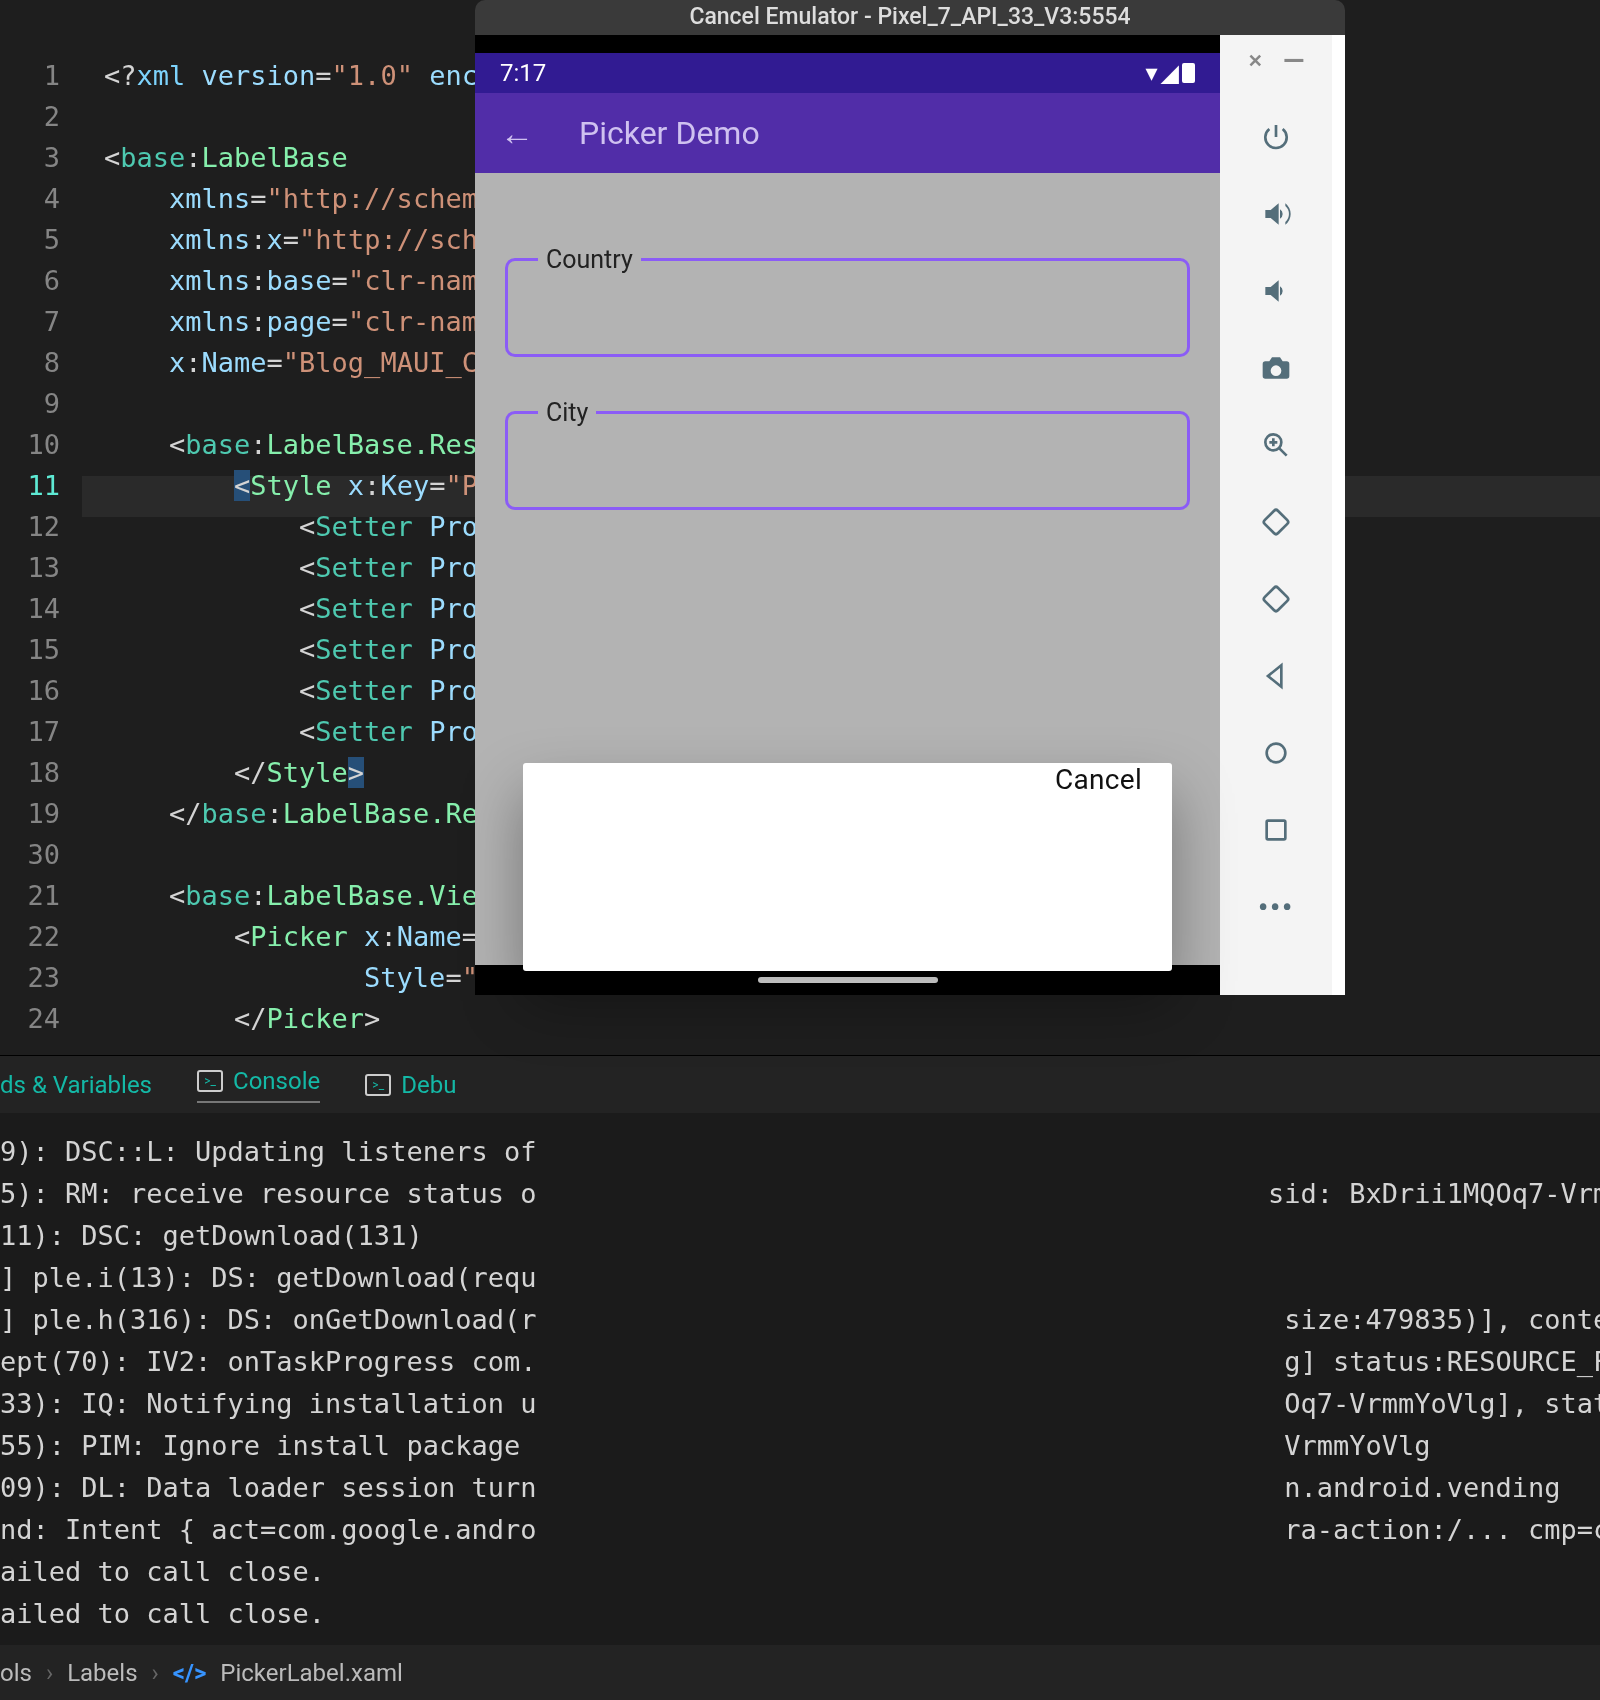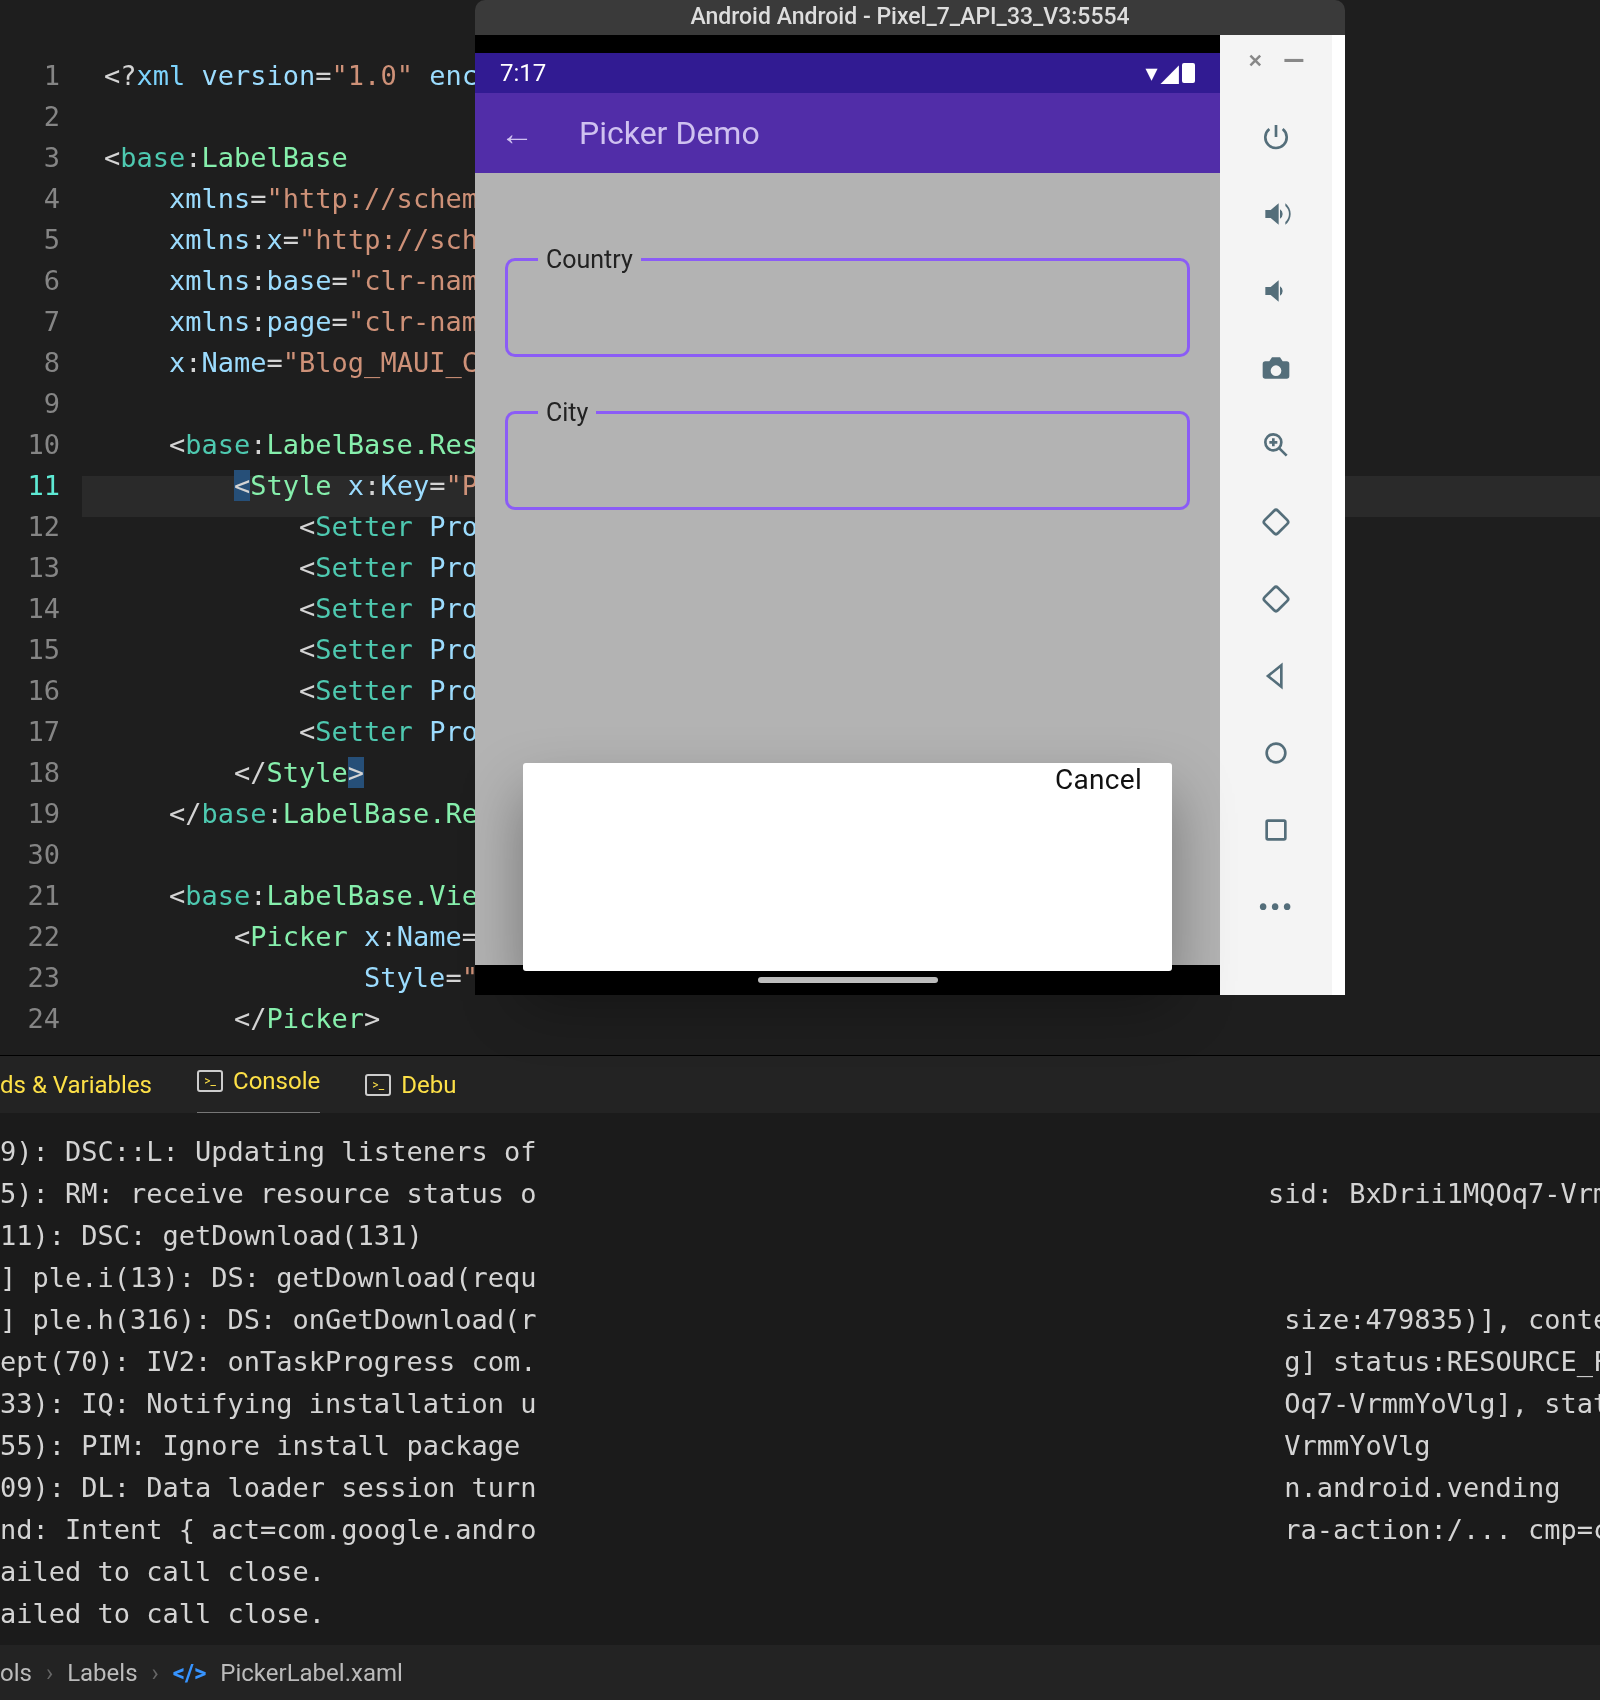--- a/index.html
+++ b/index.html
@@ -14,21 +14,21 @@
   .code .kw{color:#7dd3fc}
   .code .tag{color:#4ec9b0}
   .code .tag2{color:#86efac}
   .code .attr{color:#9cdcfe}
   .code .str{color:#ce9178}
   .code .setter{color:#4ec9b0}
   .code .cursor1{background:#264f78}
   .gut-num{display:block}
   .gut-hl{color:#5eead4}
   
-  .bottom-tabs{position:absolute;left:0;right:0;top:1055px;height:58px;background:#232323;border-top:1px solid #000;display:flex;gap:45px;padding-left:0;color:#fde047;font-size:24px}
+  .bottom-tabs{position:absolute;left:0;right:0;top:1055px;height:58px;background:#232323;border-top:1px solid #000;display:flex;align-items:center;gap:45px;padding-left:0;color:#14b8a6;font-size:24px}
   .bottom-tabs .tab{display:flex;align-items:center;gap:10px}
   .bottom-tabs .ico{width:22px;height:18px;border:2px solid #ccc;border-radius:3px;display:flex;align-items:center;justify-content:center;font-size:12px}
   .bottom-tabs .active{border-bottom:2px solid #777;padding-bottom:6px}
   .console{position:absolute;left:0;right:0;top:1113px;bottom:55px;background:#1b1b1b;color:#d4d4d4;font-size:27px;line-height:42px;padding:18px 0 0 0;white-space:pre;overflow:hidden}
   
   .crumbs{position:absolute;left:0;right:0;bottom:0;height:55px;background:#232323;display:flex;align-items:center;gap:14px;padding-left:0;color:#bbb;font-size:24px}
   .crumbs .sep{color:#666}
   .crumbs .fileico{color:#3794ff;font-weight:bold}
   
   .emu-wrap{position:absolute;left:475px;top:0;width:870px;height:995px;}
@@ -148,21 +148,21 @@
     <span>ols</span>
     <span class="sep">›</span>
     <span>Labels</span>
     <span class="sep">›</span>
     <span class="fileico">&lt;/&gt;</span>
     <span>PickerLabel.xaml</span>
   </div>
 </div>
 
 <div class="emu-wrap">
-  <div class="emu-title">Android Android - Pixel_7_API_33_V3:5554</div>
+  <div class="emu-title">Cancel Emulator - Pixel_7_API_33_V3:5554</div>
   <div class="emu-body">
     <div class="phone">
       <div class="bezel-top"></div>
       <div class="status-bar">
         <span>7:17</span>
         <span class="status-icons">
           <span>▾</span>
           <span>◢</span>
           <span style="display:inline-block;width:13px;height:20px;background:#fff;border-radius:2px"></span>
         </span>

